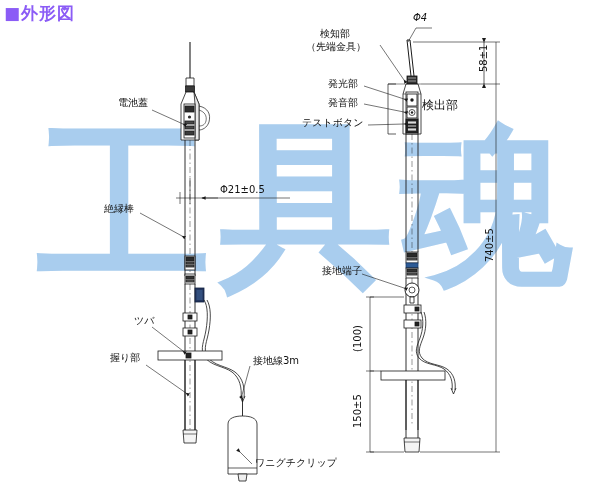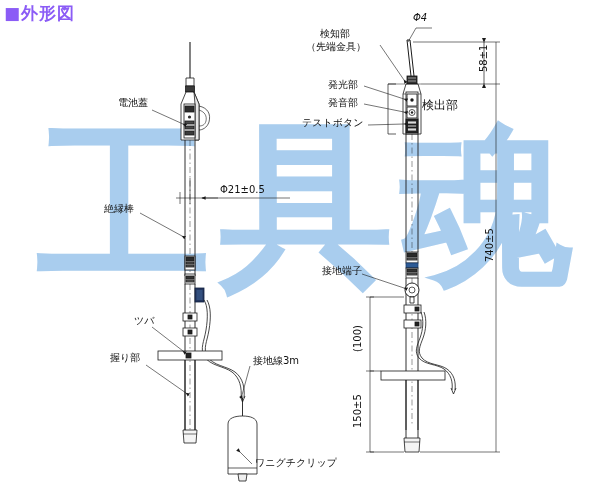--- a/index.html
+++ b/index.html
@@ -271,21 +271,21 @@
   <div class="lbl" style="left:104px;top:203px;">絶縁棒</div>
   <div class="lbl" style="left:134px;top:315px;">ツバ</div>
   <div class="lbl" style="left:110px;top:352px;">握り部</div>
   <div class="lbl" style="left:253px;top:355px;">接地線3m</div>
   <div class="lbl" style="left:255px;top:457px;text-align:right;">ワニグチクリップ</div>
 
   <div class="lbl dim" style="left:220px;top:184px;">Φ21±0.5</div>
 
   <div class="lbl" style="left:320px;top:28px;">検知部</div>
   <div class="lbl" style="left:306px;top:41px;">（先端金具）</div>
-  <div class="lbl" style="left:328px;top:79px;">発光部</div>
+  <div class="lbl" style="left:328px;top:79px;font-family:Liberation Mono, monospace;">発光部</div>
   <div class="lbl" style="left:328px;top:97px;font-family:Liberation Serif, serif;">発音部</div>
   <div class="lbl" style="left:302px;top:117px;">テストボタン</div>
   <div class="lbl big" style="left:422px;top:99px;">検出部</div>
   <div class="lbl" style="left:322px;top:265px;text-align:center;">接地端子</div>
 
   <div class="lbl dim" style="left:413px;top:12px;font-style:italic;">Φ4</div>
   <div class="lbl dim rot" style="left:478px;top:72px;">58±1</div>
   <div class="lbl dim rot" style="left:484px;top:262px;">740±5</div>
   <div class="lbl dim rot" style="left:352px;top:352px;">(100)</div>
   <div class="lbl dim rot" style="left:352px;top:428px;">150±5</div>

